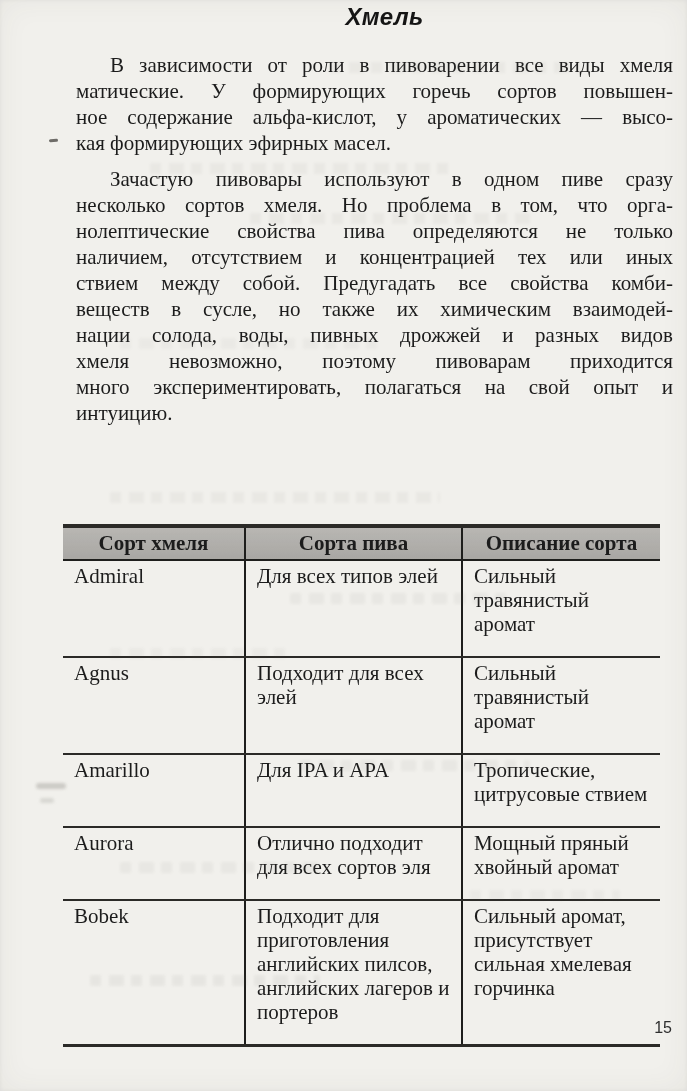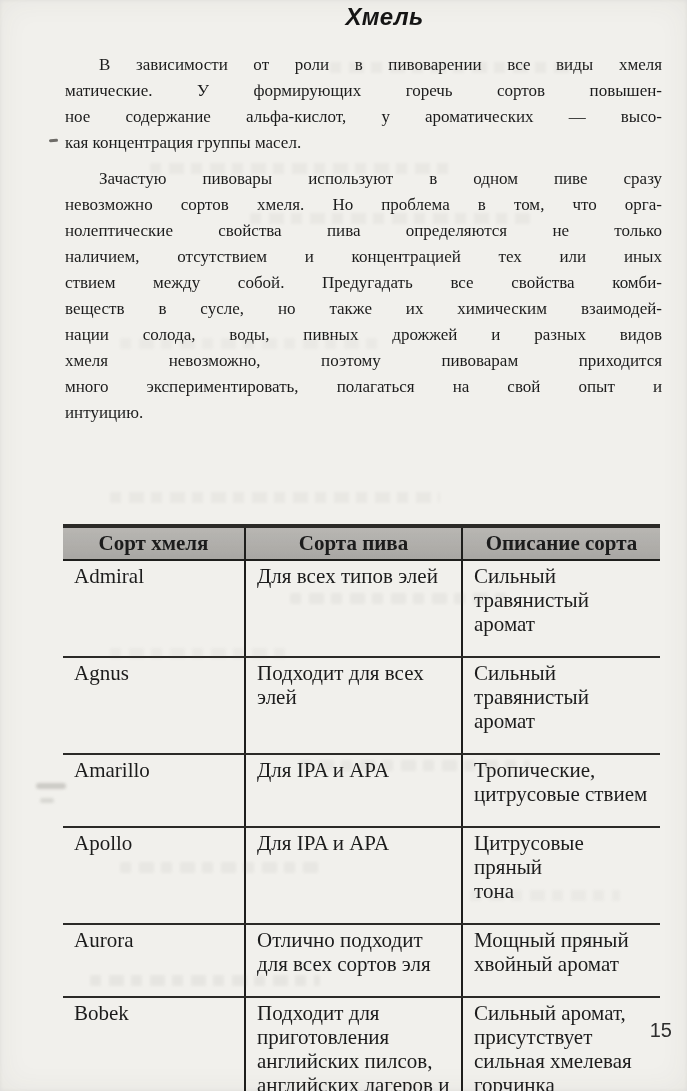--- a/index.html
+++ b/index.html
@@ -26,22 +26,22 @@
     text-align:center;
     transform:translateX(41px);
     font-family:"Liberation Sans", sans-serif;
     font-style:italic;font-weight:bold;
     font-size:24px;line-height:30px;
     letter-spacing:.3px;
     color:#151515;
   }
   
   .text-column{
-    position:absolute;left:65px;top:52px;width:597px;
-    font-size:17px;color:var(--ink);
+    position:absolute;left:76px;top:52px;width:597px;
+    font-size:21px;color:var(--ink);
   }
   .para{margin:0 0 10px 0;}
   .jline{
     height:26px;line-height:26px;
     text-align:justify;text-align-last:justify;
     overflow:hidden;white-space:nowrap;
   }
   .jline.indent{padding-left:34px;}
   .jline.last{text-align-last:left;white-space:normal;}
   
@@ -67,21 +67,21 @@
     padding:3px 8px 20px 11px;
     border-bottom:2px solid var(--border);
     white-space:pre-line;
   }
   .hops-table tr:last-child td{border-bottom:none;}
   .hops-table th + th, .hops-table td + td{border-left:2px solid #1e1e1c;}
   
   .page-number{
     position:absolute;top:1019px;right:15px;
     font-family:"Liberation Sans", sans-serif;
-    font-size:20px;color:#2e2e2e;
+    font-size:16px;color:#2e2e2e;
   }
   
   .artifact{position:absolute;pointer-events:none;}
   .dash1{left:49px;top:139px;width:9px;height:3px;background:#6e6c68;border-radius:2px;transform:rotate(-4deg);}
   .smudge1{left:36px;top:783px;width:30px;height:6px;background:rgba(110,108,102,.28);filter:blur(1.5px);border-radius:3px;}
   .smudge2{left:40px;top:798px;width:14px;height:5px;background:rgba(120,118,112,.2);filter:blur(1.5px);border-radius:3px;}
   .ghost{
     position:absolute;height:11px;pointer-events:none;
     background:repeating-linear-gradient(90deg, rgba(105,102,95,.8) 0 11px, transparent 11px 19px, rgba(105,102,95,.8) 19px 34px, transparent 34px 41px);
     opacity:.07;filter:blur(1.4px);border-radius:2px;
@@ -104,26 +104,26 @@
 <div class="page">
 
   <div class="title">Хмель</div>
 
   <div class="text-column">
 
     <div class="para">
       <div class="jline indent">В зависимости от роли в пивоварении все виды хмеля</div>
       <div class="jline">матические. У формирующих горечь сортов повышен-</div>
       <div class="jline">ное содержание альфа-кислот, у ароматических — высо-</div>
-      <div class="jline last">кая концентрация группы масел.</div>
+      <div class="jline last">кая формирующих эфирных масел.</div>
     </div>
 
     <div class="para">
       <div class="jline indent">Зачастую пивовары используют в одном пиве сразу</div>
-      <div class="jline">невозможно сортов хмеля. Но проблема в том, что орга-</div>
+      <div class="jline">несколько сортов хмеля. Но проблема в том, что орга-</div>
       <div class="jline">нолептические свойства пива определяются не только</div>
       <div class="jline">наличием, отсутствием и концентрацией тех или иных</div>
       <div class="jline">ствием между собой. Предугадать все свойства комби-</div>
       <div class="jline">веществ в сусле, но также их химическим взаимодей-</div>
       <div class="jline">нации солода, воды, пивных дрожжей и разных видов</div>
       <div class="jline">хмеля невозможно, поэтому пивоварам приходится</div>
       <div class="jline">много экспериментировать, полагаться на свой опыт и</div>
       <div class="jline last">интуицию.</div>
     </div>
 
@@ -155,26 +155,20 @@
         <td>Подходит для всех
 элей</td>
         <td>Сильный
 травянистый аромат</td>
       </tr>
       <tr>
         <td>Amarillo</td>
         <td>Для IPA и APA</td>
         <td>Тропические,
 цитрусовые ствием</td>
-      </tr>
-      <tr>
-        <td>Apollo</td>
-        <td>Для IPA и APA</td>
-        <td>Цитрусовые пряный
-тона</td>
       </tr>
       <tr>
         <td>Aurora</td>
         <td>Отлично подходит
 для всех сортов эля</td>
         <td>Мощный пряный
 хвойный аромат</td>
       </tr>
       <tr>
         <td>Bobek</td>

